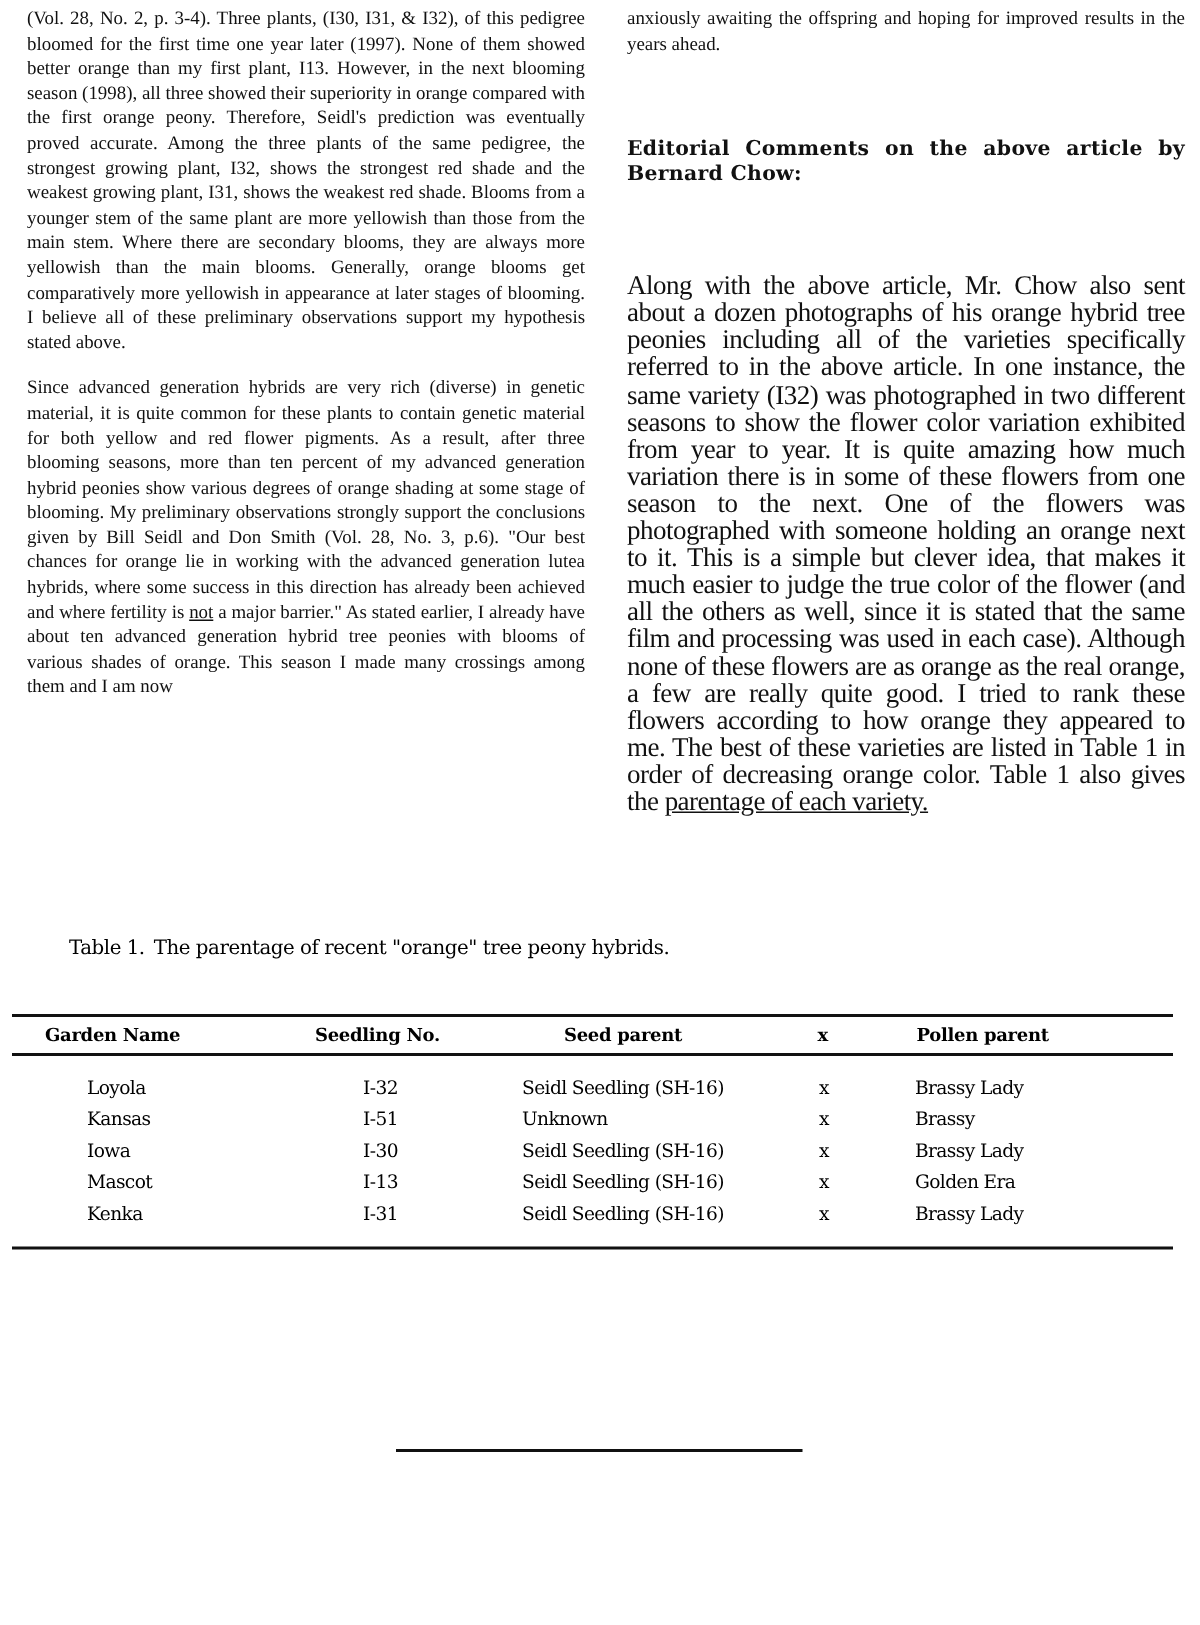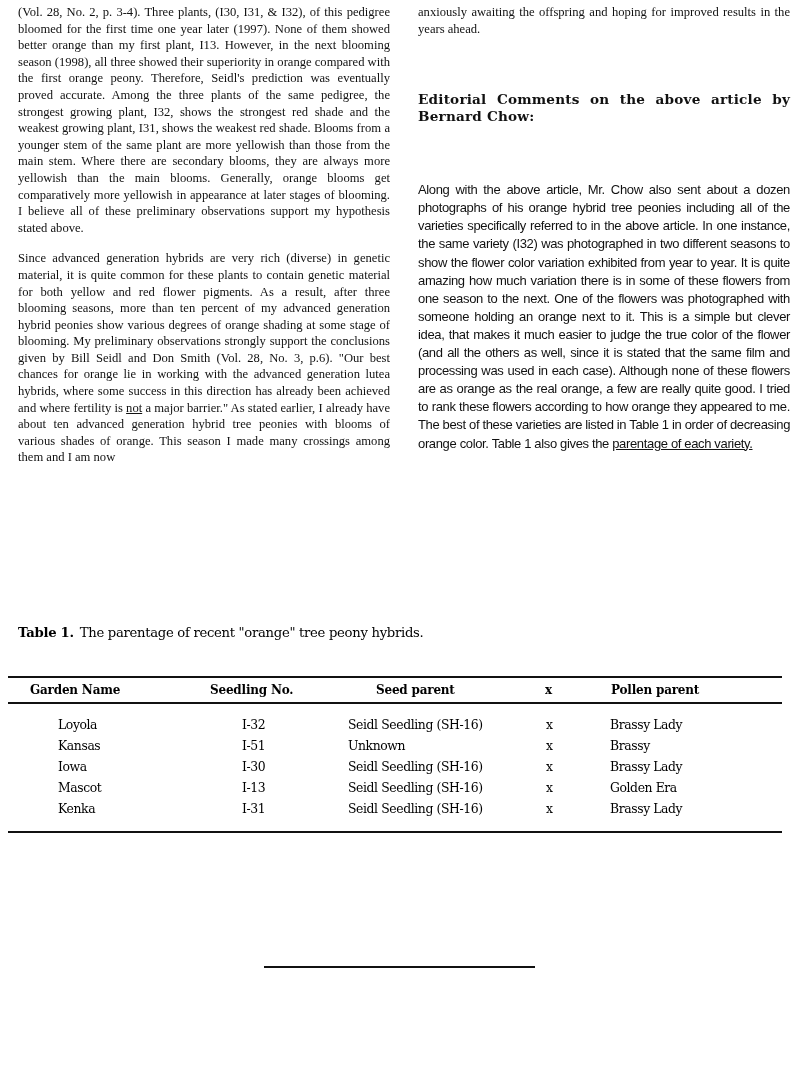--- a/index.html
+++ b/index.html
@@ -24,31 +24,31 @@
       text-align: justify;
     }
     .editorial-heading {
       margin-top: 54px;
       font-family: "DejaVu Serif", serif; font-weight: bold;
       font-size: 13.6px; line-height: 17px; text-align: justify;
       letter-spacing: 0.2px;
     }
     .editorial-body {
       margin-top: 56px;
-      font-family: Liberation Sans, sans-serif; font-size: 13px; line-height: 18.1px;
+      font-family: Liberation Serif, serif; font-size: 18px; line-height: 18.1px;
       text-align: justify; letter-spacing: -0.35px; word-spacing: 0px;
     }
     .editorial-body .u { text-decoration: underline; }
 
     .table-caption {
       position: absolute; left: 18px; top: 624px;
       font-family: "DejaVu Serif", serif; font-size: 13.2px; line-height: 17px;
       letter-spacing: -0.3px;
     }
-    .table-caption .lbl { font-weight: bold; margin-right: 6px; }
+    .table-caption .lbl { font-weight: normal; margin-right: 6px; margin-left: 28px; }
 
     .table-wrap { position: absolute; left: 8px; top: 676px; width: 774px; }
     .rule { height: 2px; background: #111; }
     .thead, .trow { position: relative; height: 21px; }
     .thead { height: 24px; }
     .cell {
       position: absolute; top: 0; white-space: nowrap;
       font-family: "DejaVu Serif", serif; font-size: 12.4px; line-height: 21px;
       letter-spacing: -0.4px;
     }

